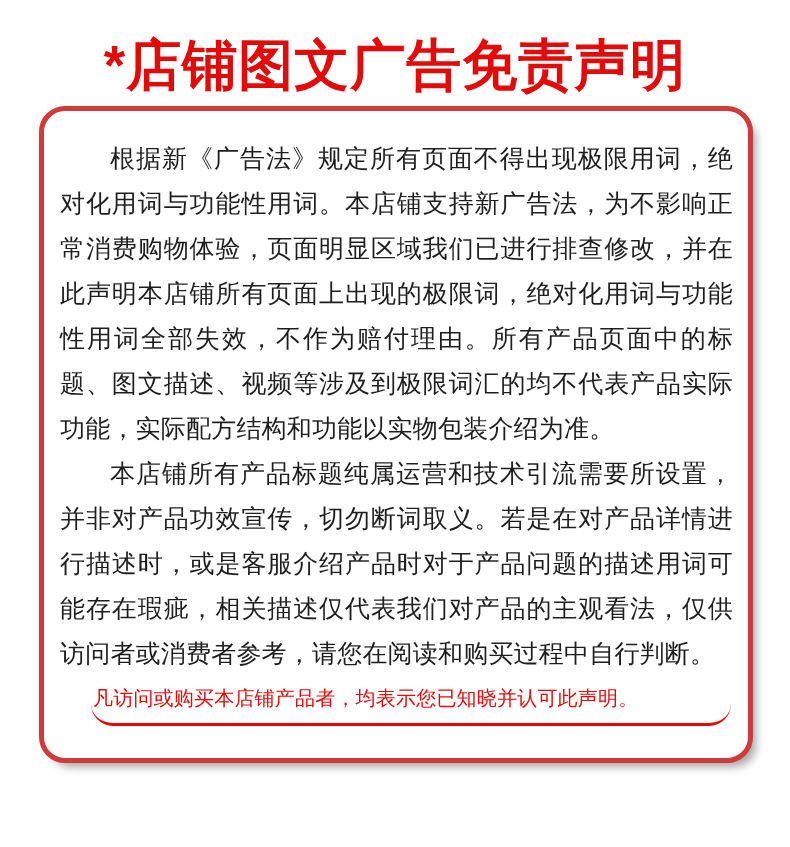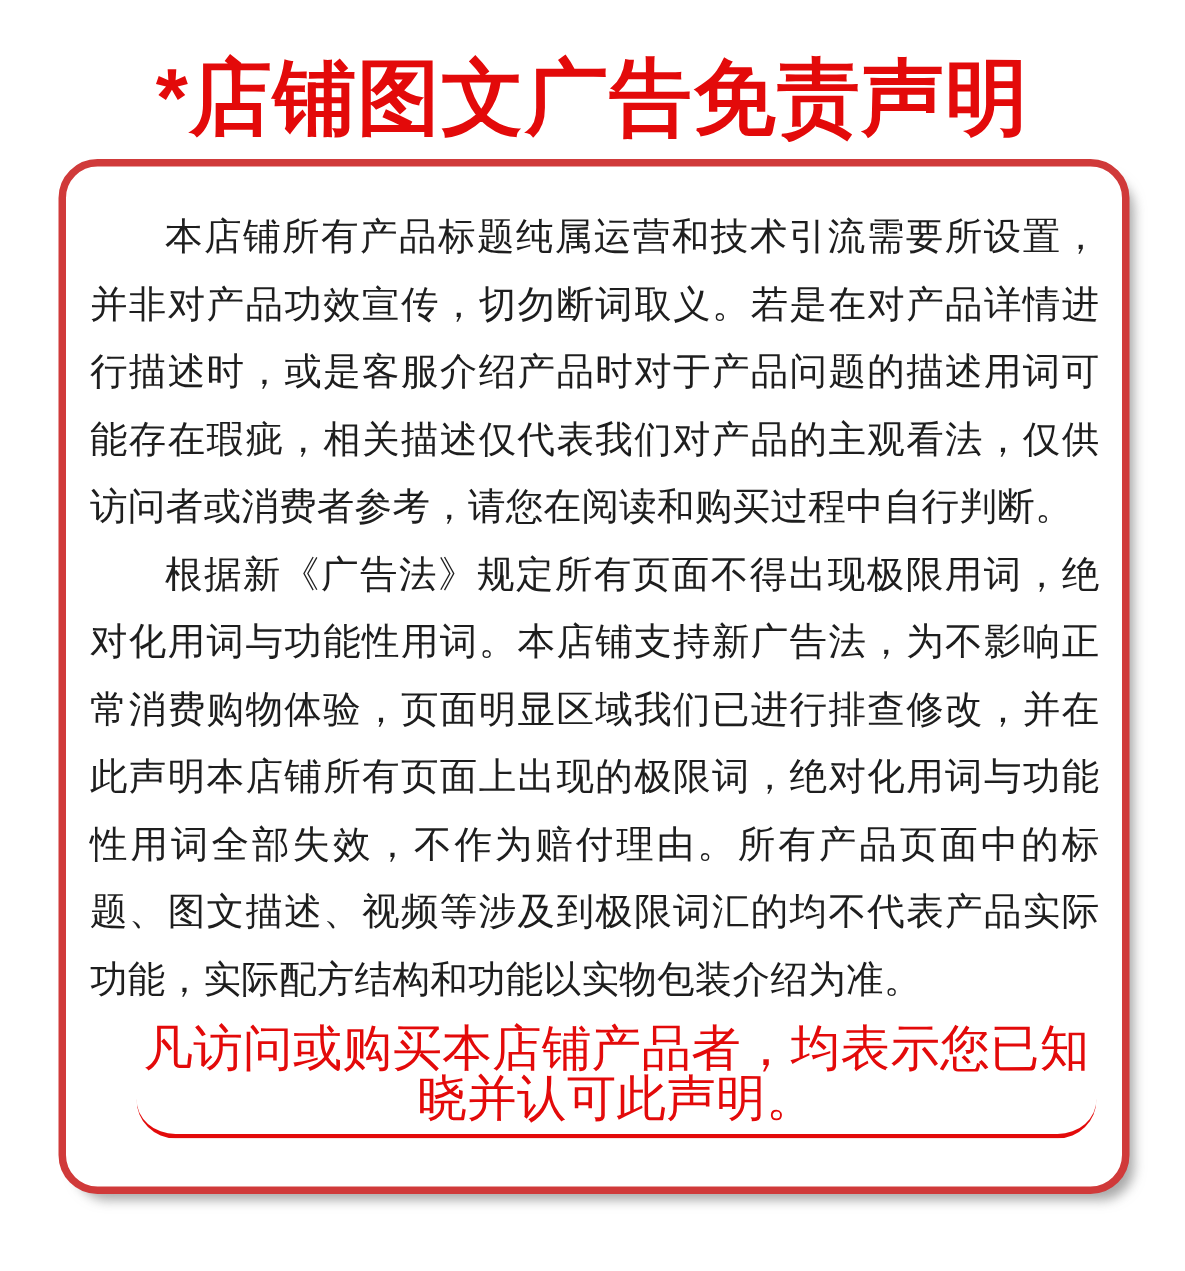--- a/index.html
+++ b/index.html
@@ -51,31 +51,30 @@
     font-weight: 500;
     text-align: justify;
     text-indent: 2em;
     letter-spacing: 0.2px;
   }
   .statement {
     margin: 6px 2px 10px 31px;
     padding: 0 2px 8px 2px;
     border-bottom: 3px solid var(--accent_red);
     color: var(--accent_red);
-    font-size: 33px;
+    font-size: 20px;
     line-height: 33px;
     font-weight: 500;
-    text-align: center;
     letter-spacing: 0.2px;
   }
 </style>
 </head>
 <body>
 
 <div class="page">
   <h1 class="title">*店铺图文广告免责声明</h1>
 
   <div class="disclaimer-box">
+    <p class="para">根据新《广告法》规定所有页面不得出现极限用词，绝对化用词与功能性用词。本店铺支持新广告法，为不影响正常消费购物体验，页面明显区域我们已进行排查修改，并在此声明本店铺所有页面上出现的极限词，绝对化用词与功能性用词全部失效，不作为赔付理由。所有产品页面中的标题、图文描述、视频等涉及到极限词汇的均不代表产品实际功能，实际配方结构和功能以实物包装介绍为准。</p>
     <p class="para">本店铺所有产品标题纯属运营和技术引流需要所设置，并非对产品功效宣传，切勿断词取义。若是在对产品详情进行描述时，或是客服介绍产品时对于产品问题的描述用词可能存在瑕疵，相关描述仅代表我们对产品的主观看法，仅供访问者或消费者参考，请您在阅读和购买过程中自行判断。</p>
-    <p class="para">根据新《广告法》规定所有页面不得出现极限用词，绝对化用词与功能性用词。本店铺支持新广告法，为不影响正常消费购物体验，页面明显区域我们已进行排查修改，并在此声明本店铺所有页面上出现的极限词，绝对化用词与功能性用词全部失效，不作为赔付理由。所有产品页面中的标题、图文描述、视频等涉及到极限词汇的均不代表产品实际功能，实际配方结构和功能以实物包装介绍为准。</p>
     <div class="statement">凡访问或购买本店铺产品者，均表示您已知晓并认可此声明。</div>
   </div>
 </div>
 
 </body></html>

